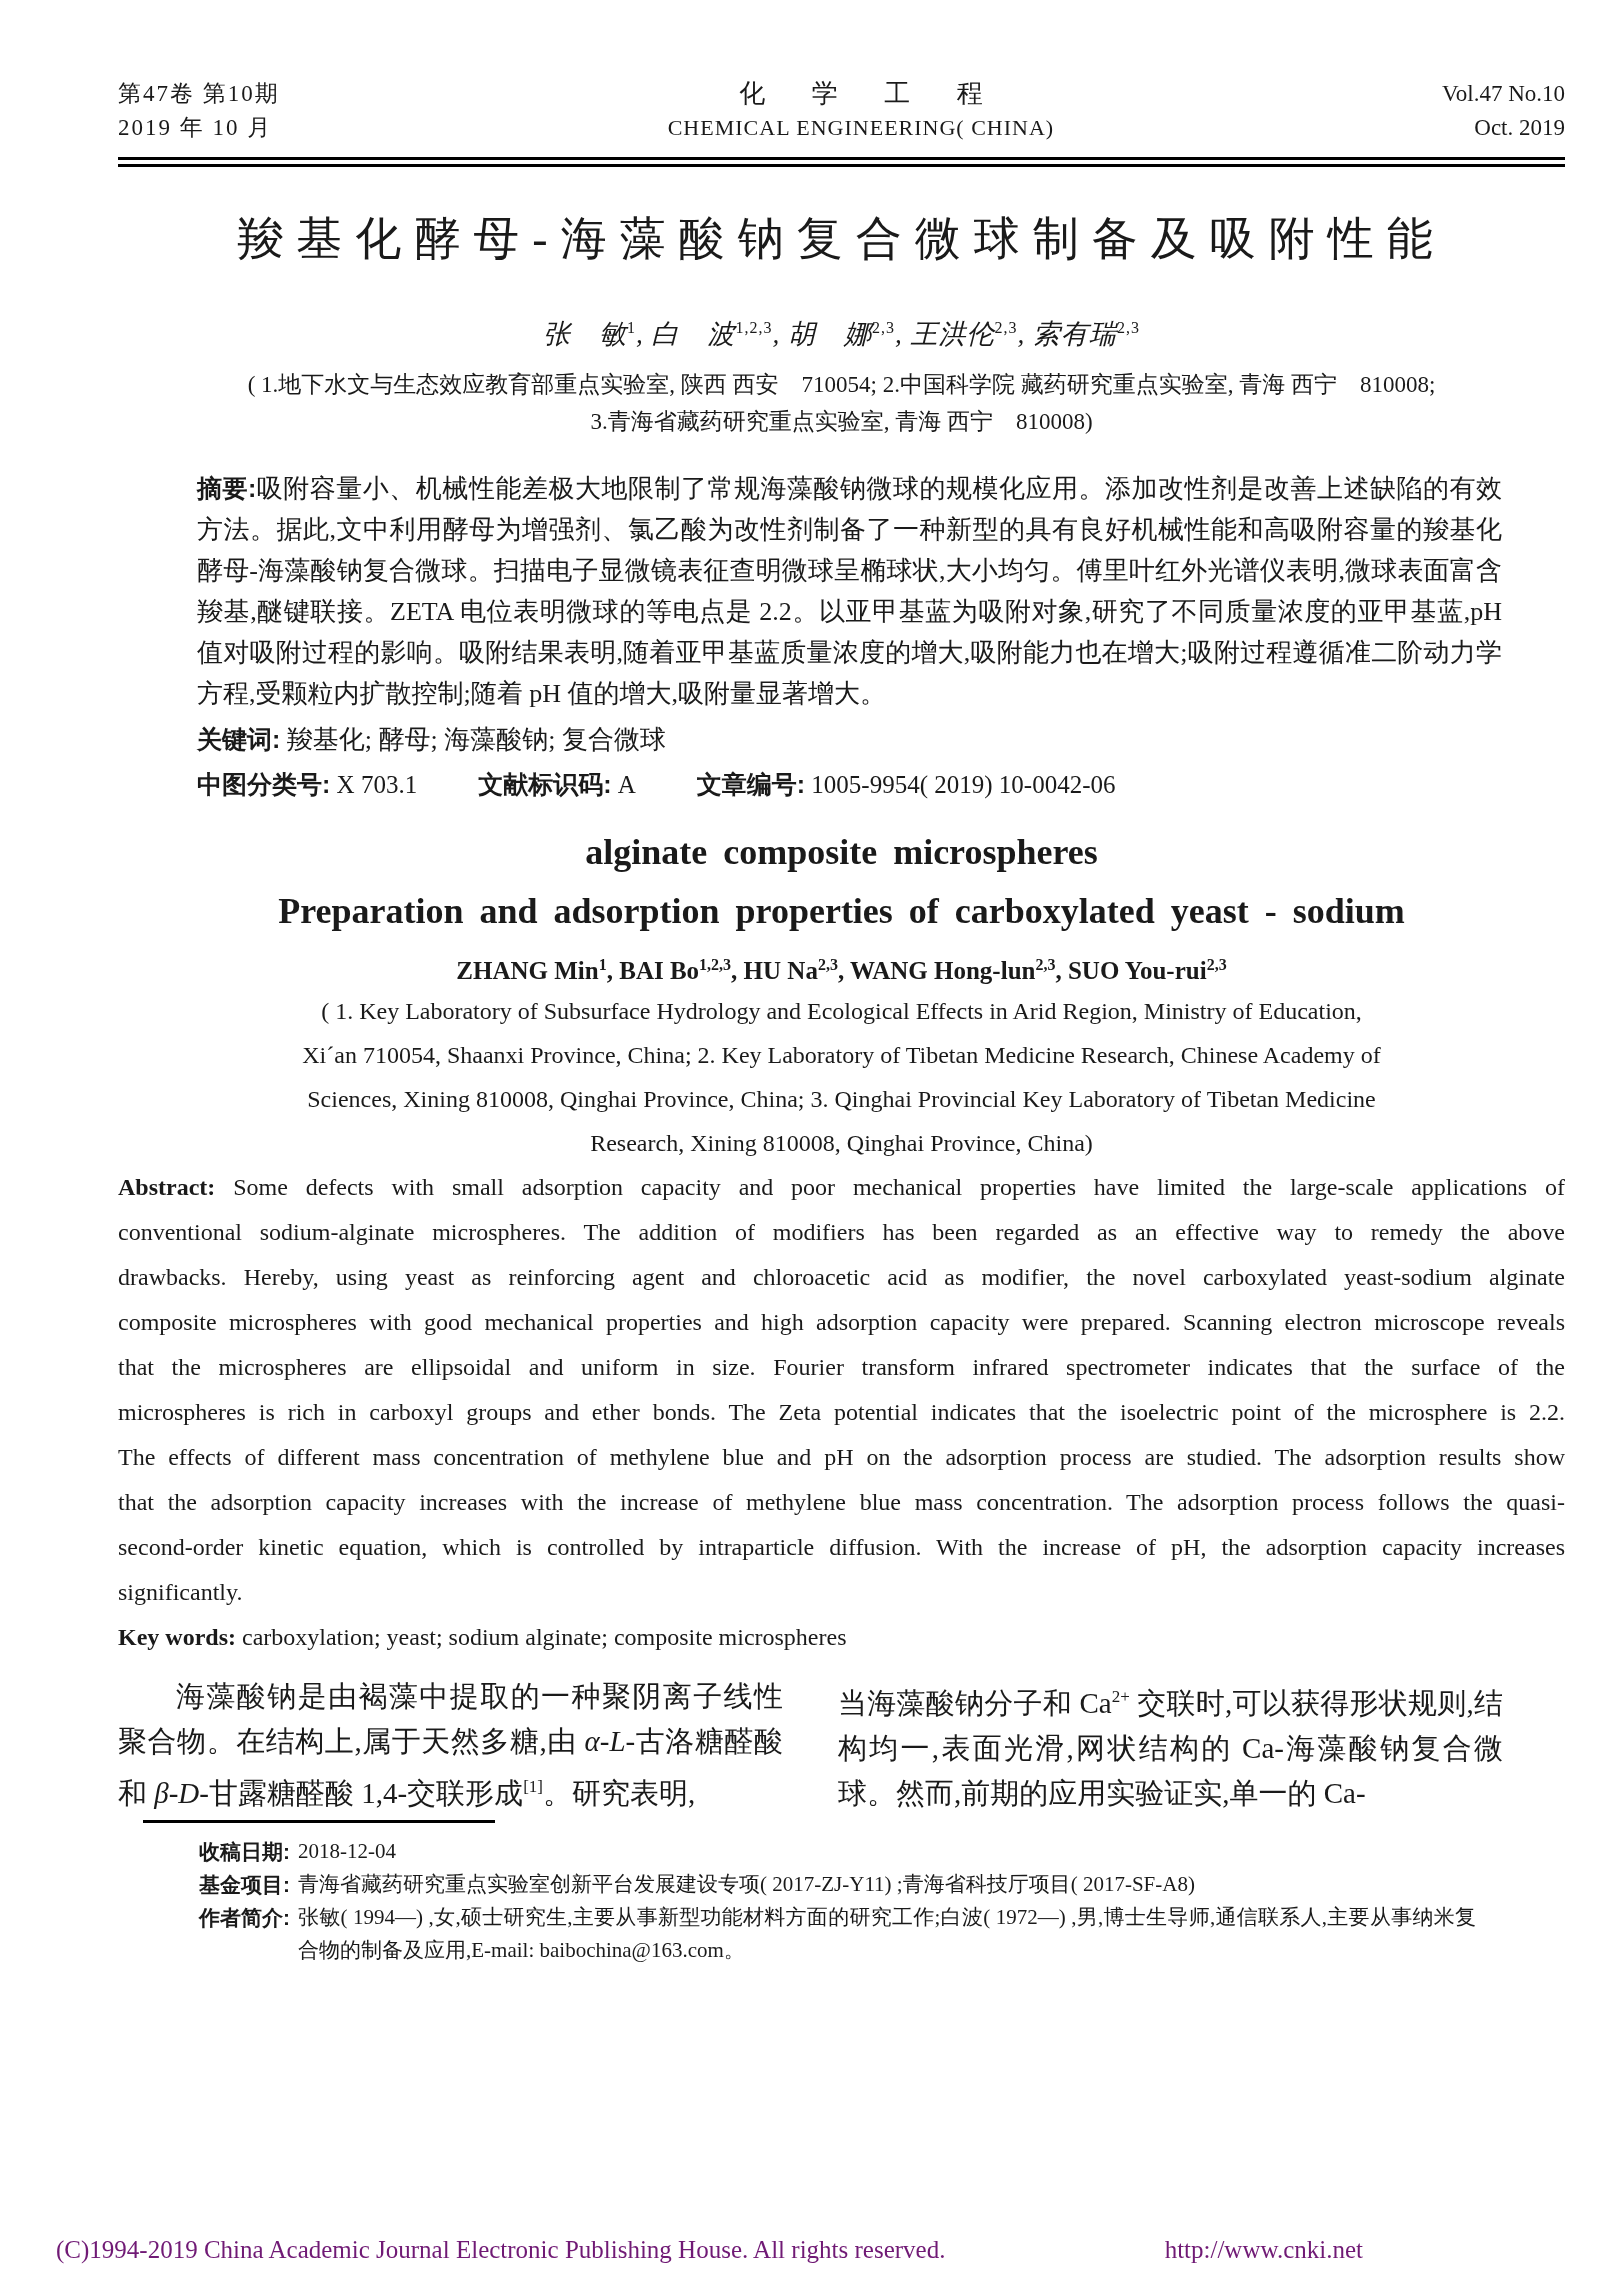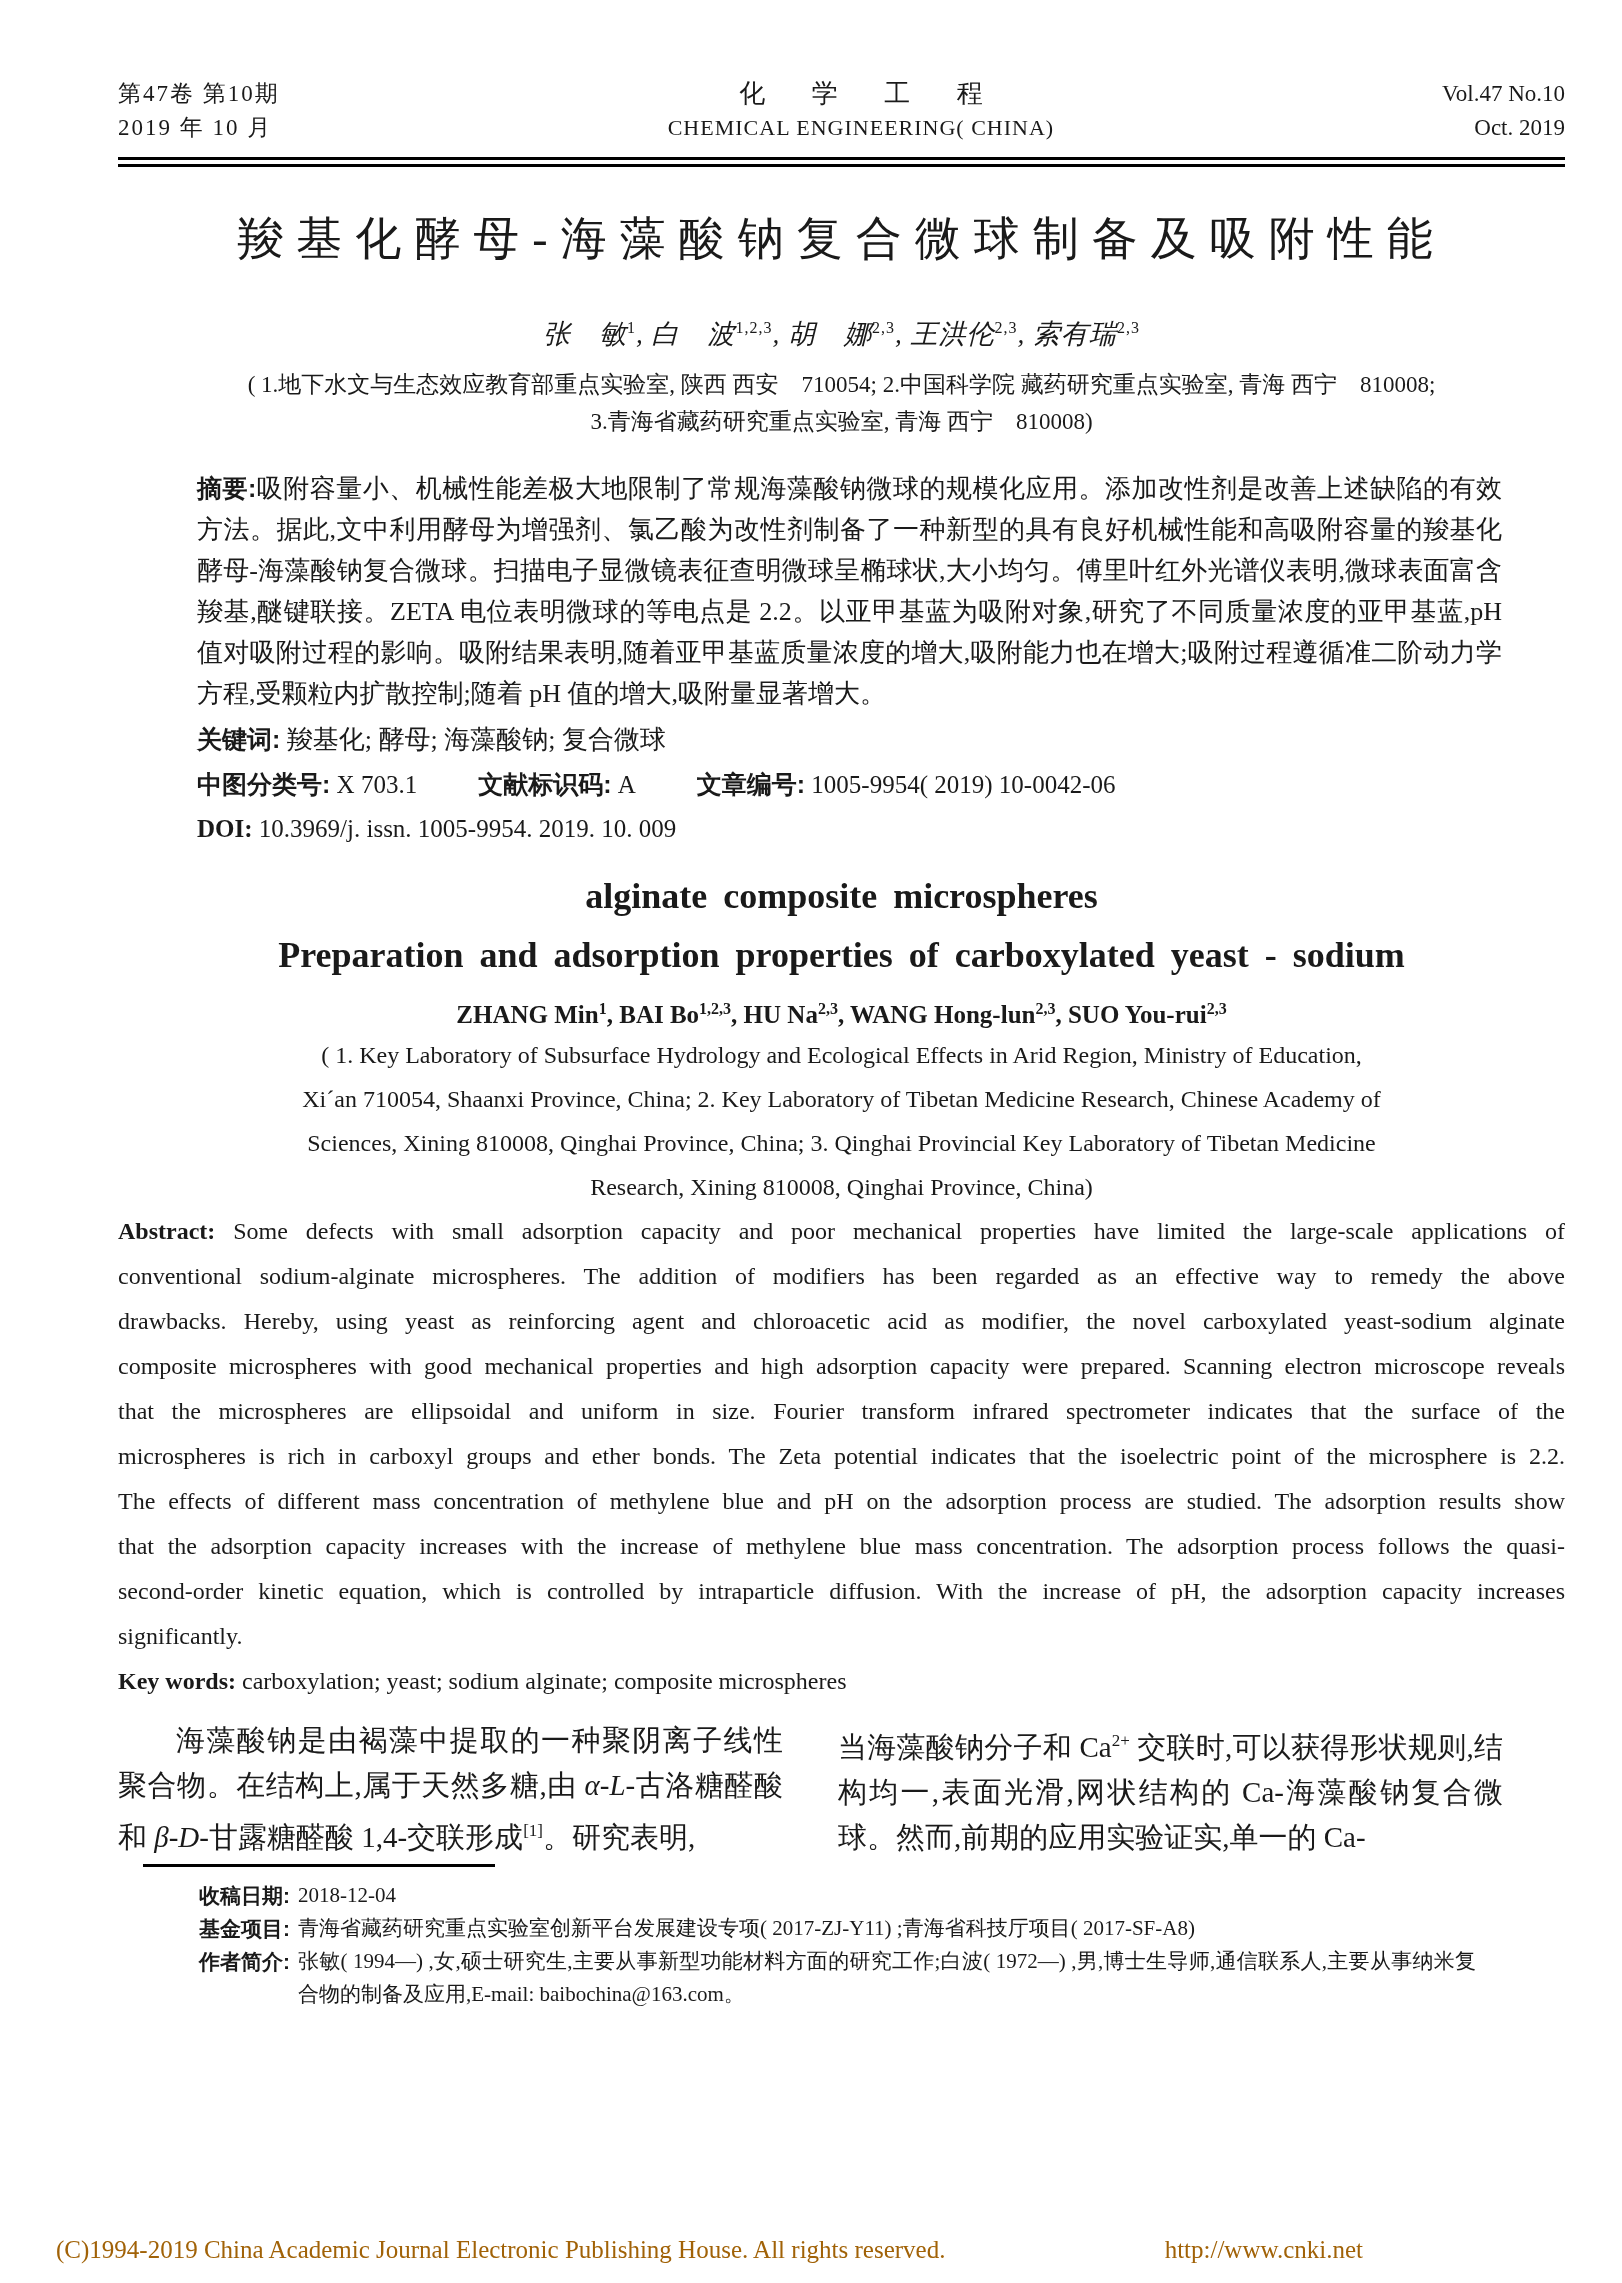--- a/index.html
+++ b/index.html
@@ -49,21 +49,21 @@
   .col p{margin:0;text-indent:2em;}
   .col sup{font-size:17px;}
   .it{font-style:italic;}
   
   .fn-rule{margin-top:4px;margin-left:25px;width:352px;border-top:3px solid #000;}
   .footnotes{margin-top:12px;margin-left:81px;font-size:21px;line-height:33px;width:1277px;}
   .fn-row{display:flex;}
   .fn-label{font-family:"Liberation Sans","DejaVu Sans",sans-serif;font-weight:bold;white-space:nowrap;flex:0 0 auto;padding-right:8px;}
   .fn-text{flex:1 1 auto;text-align:justify;}
   
-  .footer{position:absolute;left:56px;bottom:20px;width:1307px;display:flex;justify-content:space-between;color:#a16207;font-size:25px;}
+  .footer{position:absolute;left:56px;bottom:20px;width:1307px;display:flex;justify-content:space-between;color:#701a75;font-size:25px;}
 </style>
 </head>
 <body>
 
 <div class="page">
 
   <div class="jheader">
     <div class="jh-left">
       <div class="jh-zh">第47卷 第10期</div>
       <div class="jh-zh">2019 年 10 月</div>
@@ -98,21 +98,20 @@
     <p class="abs-zh"><span class="lbl-zh">摘要:</span><span>吸附容量小、机械性能差极大地限制了常规海藻酸钠微球的规模化应用。添加改性剂是改善上述缺陷的有效方法。据此,文中利用酵母为增强剂、氯乙酸为改性剂制备了一种新型的具有良好机械性能和高吸附容量的羧基化酵母-海藻酸钠复合微球。扫描电子显微镜表征查明微球呈椭球状,大小均匀。傅里叶红外光谱仪表明,微球表面富含羧基,醚键联接。ZETA 电位表明微球的等电点是 2.2。以亚甲基蓝为吸附对象,研究了不同质量浓度的亚甲基蓝,pH 值对吸附过程的影响。吸附结果表明,随着亚甲基蓝质量浓度的增大,吸附能力也在增大;吸附过程遵循准二阶动力学方程,受颗粒内扩散控制;随着 pH 值的增大,吸附量显著增大。</span></p>
 
     <div class="kw-row"><span class="lbl-zh">关键词:</span> <span>羧基化; 酵母; 海藻酸钠; 复合微球</span></div>
 
     <div class="class-row">
       <span><span class="lbl-zh">中图分类号:</span> <span>X 703.1</span></span>
       <span><span class="lbl-zh">文献标识码:</span> <span>A</span></span>
       <span><span class="lbl-zh">文章编号:</span> <span>1005-9954( 2019) 10-0042-06</span></span>
     </div>
 
-    <div class="doi-row"><span class="lbl-en-b">DOI:</span> <span>10.3969/j. issn. 1005-9954. 2019. 10. 009</span></div>
   </div>
 
   <div class="title-en">
     <div>alginate composite microspheres</div>
     <div>Preparation and adsorption properties of carboxylated yeast - sodium</div>
   </div>
 
   <div class="authors-en">
     <span><span>ZHANG Min</span><sup>1</sup><span>, </span></span>
     <span><span>BAI Bo</span><sup>1,2,3</sup><span>, </span></span>

